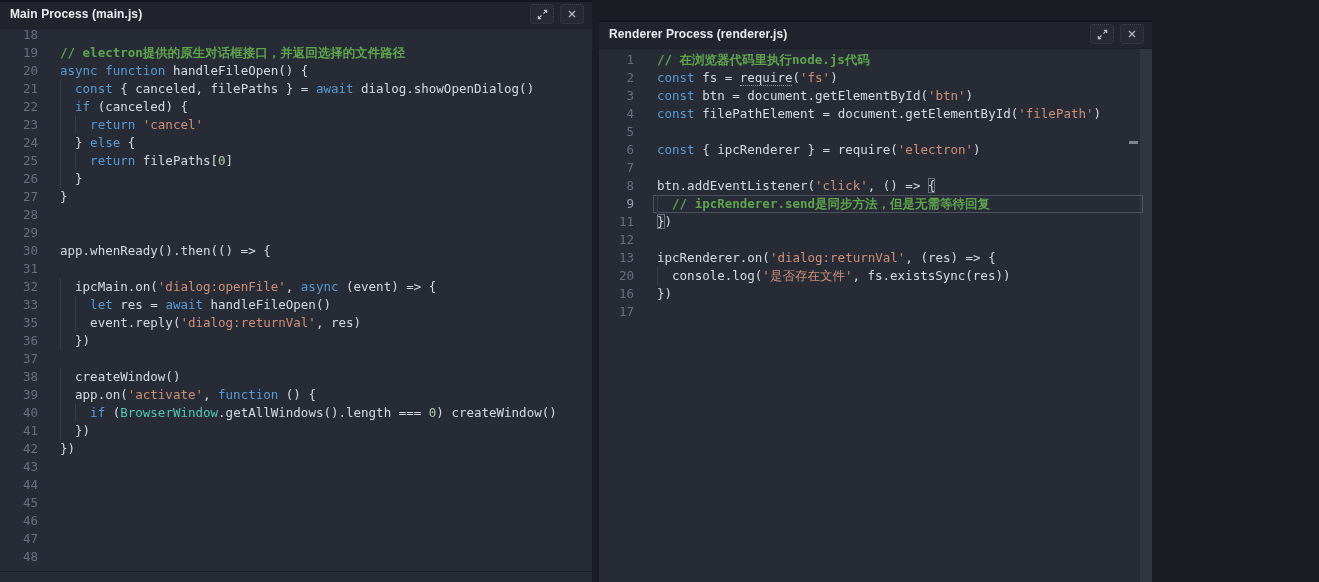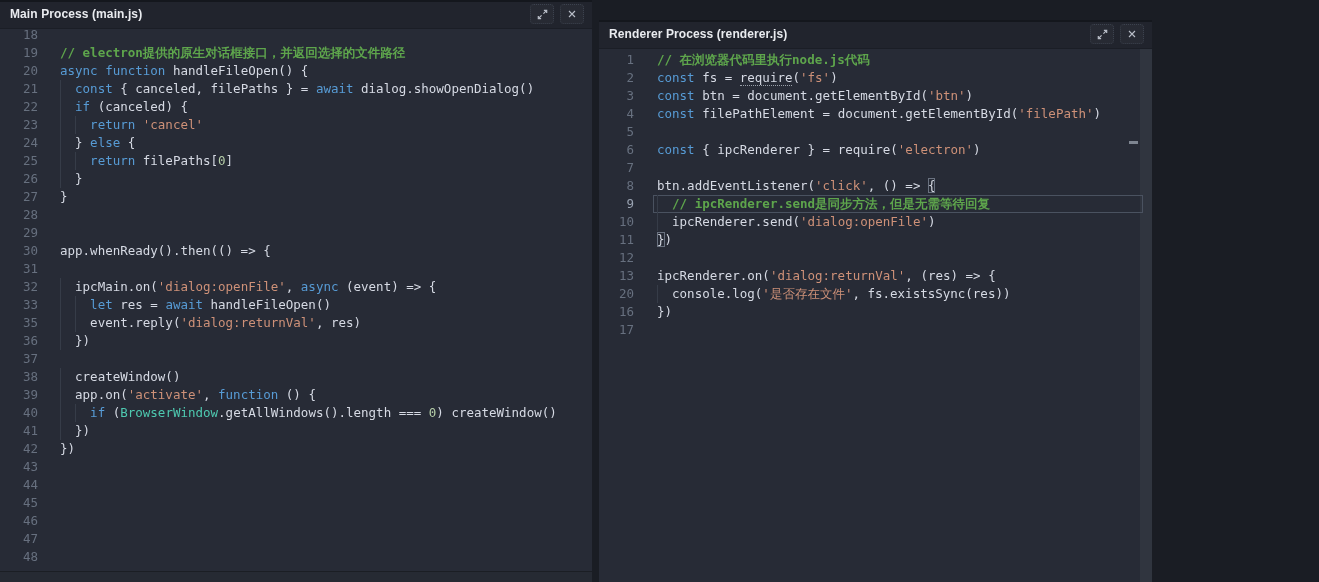--- a/index.html
+++ b/index.html
@@ -137,21 +137,20 @@
       <div class="rows">
           <div class="row"><span class="ln">1</span><span class="codetext"><span class="tk-c">// 在浏览器代码里执行node.js代码</span></span></div>
           <div class="row"><span class="ln">2</span><span class="codetext"><span class="tk-k">const</span><span class="tk-d"> fs = </span><span class="tk-u">require</span><span class="tk-d">(</span><span class="tk-s">'fs'</span><span class="tk-d">)</span></span></div>
           <div class="row"><span class="ln">3</span><span class="codetext"><span class="tk-k">const</span><span class="tk-d"> btn = document.getElementById(</span><span class="tk-s">'btn'</span><span class="tk-d">)</span></span></div>
           <div class="row"><span class="ln">4</span><span class="codetext"><span class="tk-k">const</span><span class="tk-d"> filePathElement = document.getElementById(</span><span class="tk-s">'filePath'</span><span class="tk-d">)</span></span></div>
           <div class="row"><span class="ln">5</span><span class="codetext"></span></div>
           <div class="row"><span class="ln">6</span><span class="codetext"><span class="tk-k">const</span><span class="tk-d"> { ipcRenderer } = require(</span><span class="tk-s">'electron'</span><span class="tk-d">)</span></span></div>
           <div class="row"><span class="ln">7</span><span class="codetext"></span></div>
           <div class="row"><span class="ln">8</span><span class="codetext"><span class="tk-d">btn.addEventListener(</span><span class="tk-s">'click'</span><span class="tk-d">, () =&gt; </span><span class="tk-bm">{</span></span></div>
           <div class="row cur"><span class="ln">9</span><span class="codetext"><i class="guide" style="left: 23px;"></i><span class="tk-d">  </span><span class="tk-c">// ipcRenderer.send是同步方法，但是无需等待回复</span></span></div>
-          <div class="row"><span class="ln">10</span><span class="codetext"><i class="guide" style="left: 23px;"></i><span class="tk-d">  ipcRenderer.send(</span><span class="tk-s">'dialog:openFile'</span><span class="tk-d">)</span></span></div>
           <div class="row"><span class="ln">11</span><span class="codetext"><span class="tk-bm">}</span><span class="tk-d">)</span></span></div>
           <div class="row"><span class="ln">12</span><span class="codetext"></span></div>
           <div class="row"><span class="ln">13</span><span class="codetext"><span class="tk-d">ipcRenderer.on(</span><span class="tk-s">'dialog:returnVal'</span><span class="tk-d">, (res) =&gt; {</span></span></div>
           <div class="row"><span class="ln">20</span><span class="codetext"><i class="guide" style="left: 23px;"></i><span class="tk-d">  console.log(</span><span class="tk-s">'是否存在文件'</span><span class="tk-d">, fs.existsSync(res))</span></span></div>
           <div class="row"><span class="ln">16</span><span class="codetext"><span class="tk-d">})</span></span></div>
           <div class="row"><span class="ln">17</span><span class="codetext"></span></div>
         </div>
       <div class="ruler-line"></div>
       <div class="ruler-marker"></div>
     </div>

